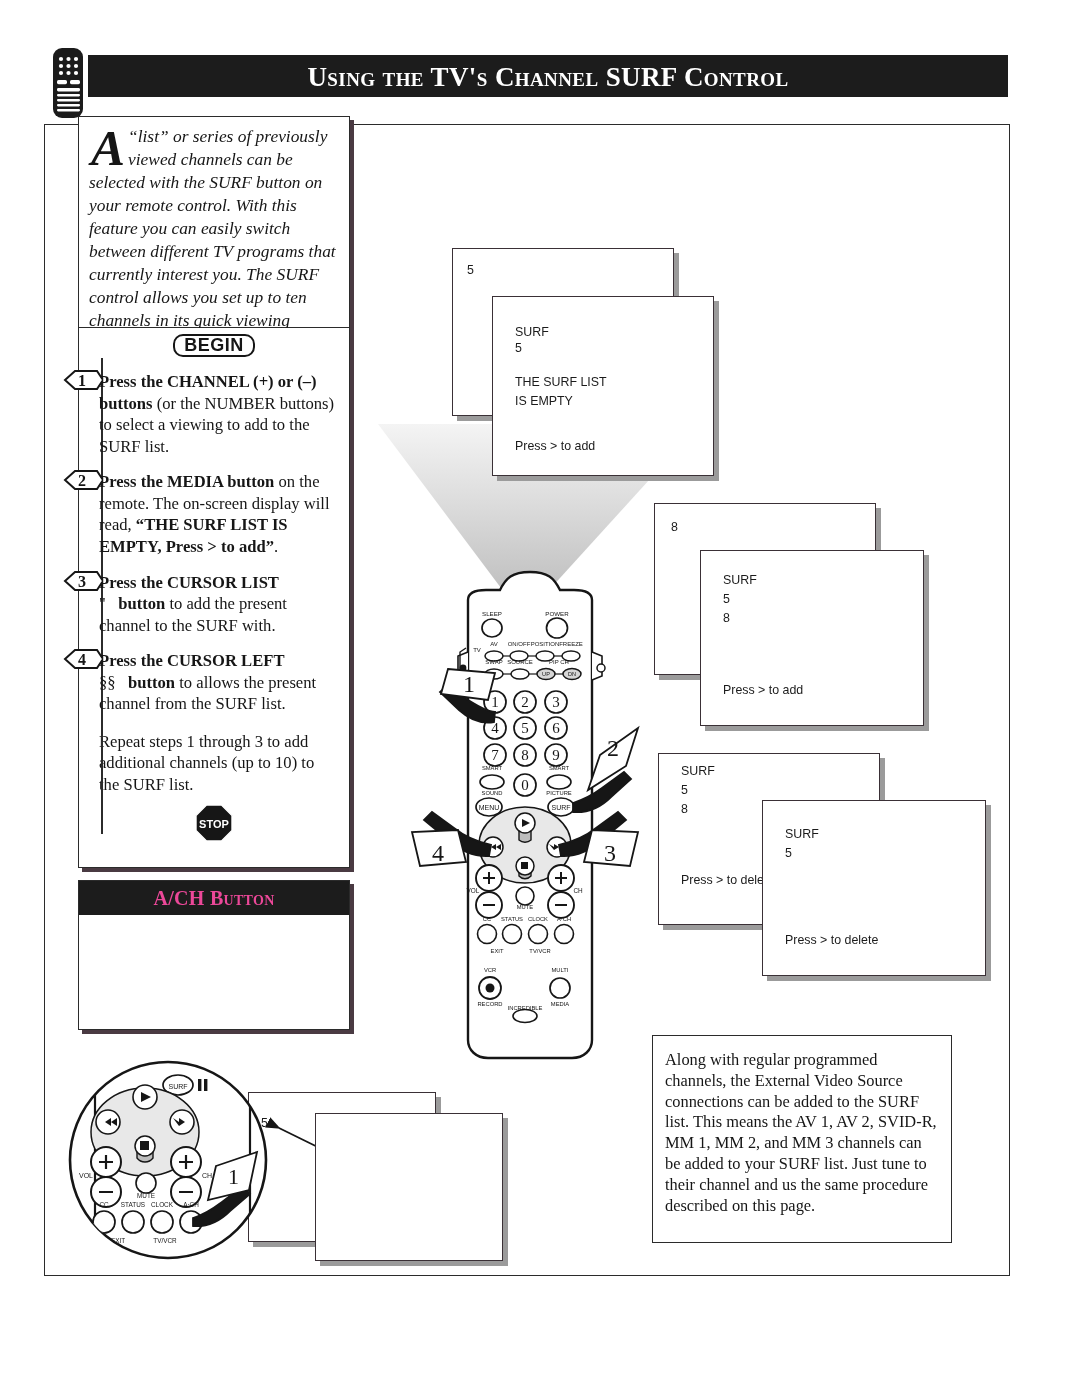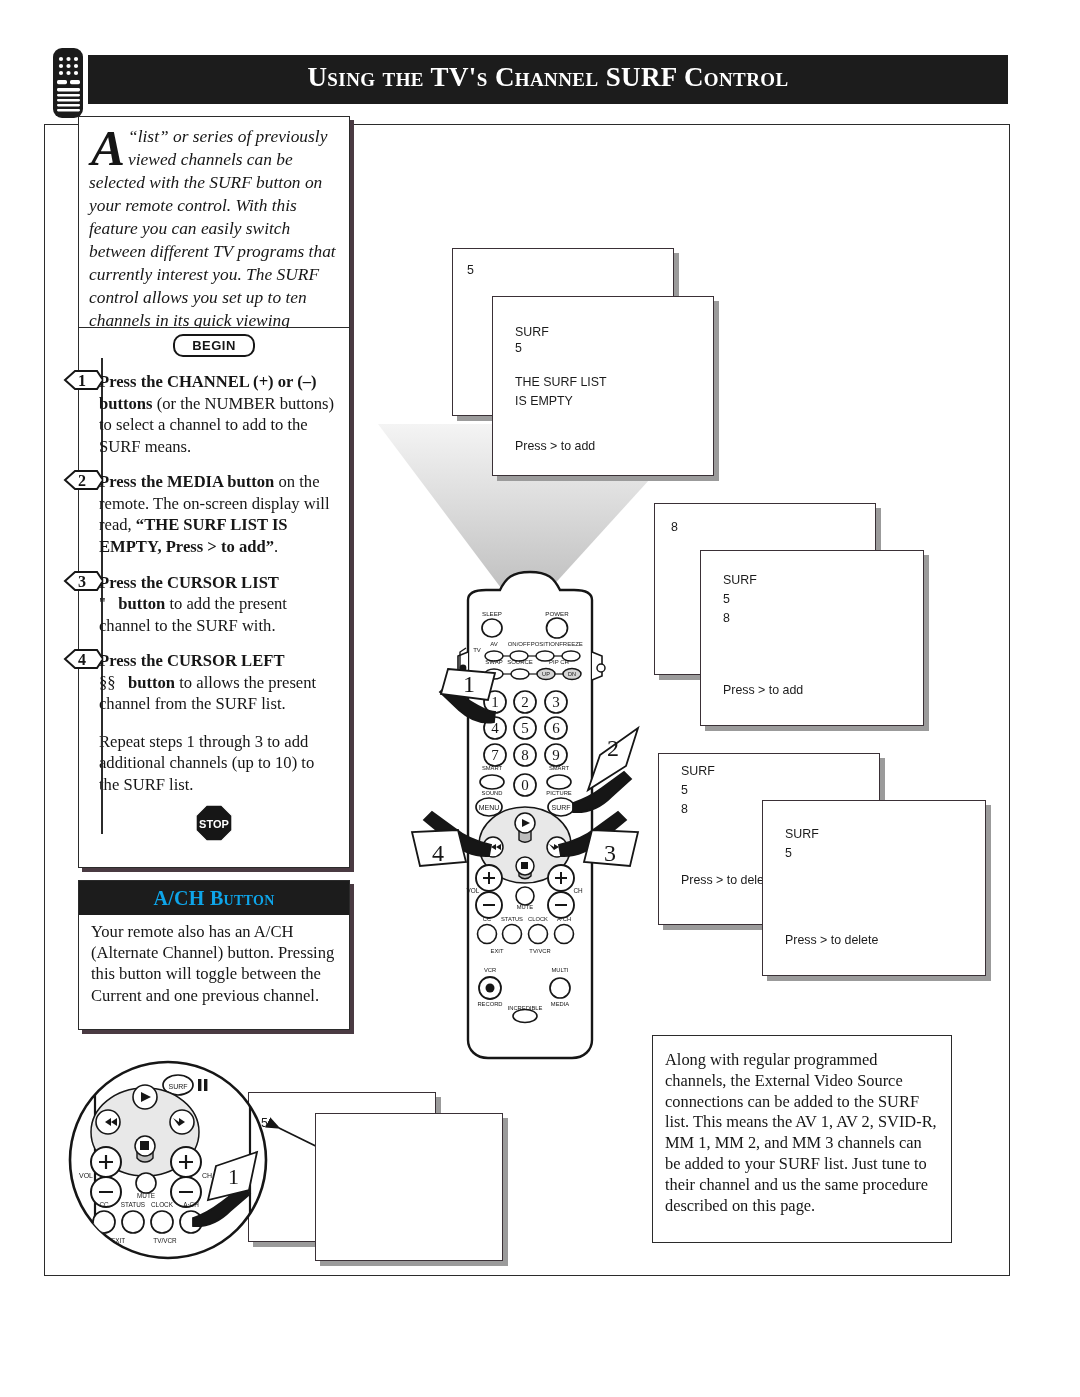--- a/index.html
+++ b/index.html
@@ -2,21 +2,21 @@
 <html><head>
 <meta charset="utf-8">
 <style>
   html,body{margin:0;padding:0;background:#ffffff;}
   body{width:1080px;height:1397px;position:relative;overflow:hidden;
        font-family:"Liberation Serif", serif;color:#161616;}
 
   .abs{position:absolute;}
 
   
-  #header-banner{left:88px;top:55px;width:920px;height:49px;background:#1c1c1c;}
+  #header-banner{left:88px;top:55px;width:920px;height:42px;background:#1c1c1c;}
   #page-title{position:absolute;left:0;top:0;width:920px;height:45px;
      display:flex;align-items:center;justify-content:center;
      color:#ffffff;font-family:"Liberation Serif",serif;font-weight:bold;
      font-size:27px;letter-spacing:.4px;font-variant:small-caps;}
 
   #remote-corner-icon{left:50px;top:47px;width:38px;height:72px;}
 
   
   #page-frame{left:44px;top:124px;width:966px;height:1152px;
      border:1.5px solid #2b2b2b;box-sizing:border-box;}
@@ -31,39 +31,39 @@
      padding:2px 3px 0 2px;font-style:italic;font-weight:bold;}
 
   
   #steps-card{left:78px;top:328px;width:272px;height:540px;
      background:#fff;border:1.6px solid #2b2b2b;box-sizing:border-box;
      border-top:none;box-shadow:4px 4px 0 #4a3a42;}
   #begin-badge{margin:6px auto 14px auto;width:78px;height:19px;
      border:2px solid #161616;border-radius:10px;
      display:flex;align-items:center;justify-content:center;
      font-family:"Liberation Sans",sans-serif;font-weight:bold;
-     font-size:13px;letter-spacing:.5px;}
+     font-size:18px;letter-spacing:.5px;}
   .step-rail{position:absolute;left:22px;top:30px;width:2px;height:476px;
      background:#2b2b2b;}
   .step{position:relative;margin:0 0 0 0;padding:0 12px 0 20px;
      font-size:16.6px;line-height:1.30;}
   .step .num{position:absolute;left:-16px;top:-2px;width:40px;height:22px;}
   .step b{font-weight:bold;text-align:center;}
   #step1{margin-top:4px;}
   #step2{margin-top:14px;}
   #step3{margin-top:14px;}
   #step4{margin-top:14px;}
   #repeat-note{padding:0 12px 0 20px;margin-top:16px;font-size:16.6px;line-height:1.30;}
   #stop-sign{margin:8px auto 0 auto;width:38px;height:38px;}
 
   
   #ach-card{left:78px;top:880px;width:272px;height:150px;
      background:#fff;border:1.6px solid #2b2b2b;box-sizing:border-box;
      box-shadow:4px 4px 0 #4a3a42;}
-  #ach-head{background:#1c1c1c;color:#0ea5e9;height:34px;
+  #ach-head{background:#1c1c1c;color:#ec4899;height:34px;
      display:flex;align-items:center;justify-content:center;
      font-weight:bold;font-size:20px;font-variant:small-caps;letter-spacing:.3px;}
   #ach-body{padding:6px 10px 0 12px;font-size:16.6px;line-height:1.28;}
 
   
   .tv{position:absolute;background:#ffffff;border:1.7px solid #3a3036;
       box-sizing:border-box;box-shadow:5px 5px 0 #9b9b9b;}
   .osd{font-family:"Liberation Sans",sans-serif;font-size:12.4px;
        line-height:1.55;color:#1b1b1b;white-space:pre;}
 
@@ -147,21 +147,21 @@
 
   <div id="begin-badge">BEGIN</div>
 
   <div class="step" id="step1">
     <span class="num">
       <svg viewBox="0 0 40 22" width="40" height="22">
         <path d="M2 11 L12 2 L34 2 L40 11 L34 20 L12 20 Z" fill="#ffffff" stroke="#161616" stroke-width="2"></path>
         <text x="15" y="17" font-family="Liberation Serif, serif" font-size="16" font-weight="bold" fill="#161616">1</text>
       </svg>
     </span>
-    <b>Press the CHANNEL (+) or (–) buttons</b><span> (or the NUMBER buttons) to select a channel to add to the SURF means.</span>
+    <b>Press the CHANNEL (+) or (–) buttons</b><span> (or the NUMBER buttons) to select a viewing to add to the SURF list.</span>
   </div>
 
   <div class="step" id="step2">
     <span class="num">
       <svg viewBox="0 0 40 22" width="40" height="22">
         <path d="M2 11 L12 2 L34 2 L40 11 L34 20 L12 20 Z" fill="#ffffff" stroke="#161616" stroke-width="2"></path>
         <text x="15" y="17" font-family="Liberation Serif, serif" font-size="16" font-weight="bold" fill="#161616">2</text>
       </svg>
     </span>
     <b>Press the MEDIA button</b><span> on the remote. The on-screen display will read, </span><b>“THE SURF LIST IS EMPTY, Press &gt; to add”</b><span>.</span>
@@ -192,21 +192,20 @@
   <div id="stop-sign">
     <svg viewBox="0 0 38 38" width="38" height="38">
       <polygon points="11.5,1 26.5,1 37,11.5 37,26.5 26.5,37 11.5,37 1,26.5 1,11.5" fill="#161616" stroke="#ffffff" stroke-width="1.4"></polygon>
       <text x="19" y="24" text-anchor="middle" font-family="Liberation Sans, sans-serif" font-size="11" font-weight="bold" fill="#ffffff">STOP</text>
     </svg>
   </div>
 </div>
 
 <div class="abs" id="ach-card">
   <div id="ach-head">A/CH Button</div>
-  <div id="ach-body">Your remote also has an A/CH (Alternate Channel) button. Pressing this button will toggle between the Current and one previous channel.</div>
 </div>
 
 <svg class="svg-layer">
   <defs>
     <linearGradient id="beamgrad" x1="0" y1="1" x2="0" y2="0">
       <stop offset="0%" stop-color="#bdbdbd" stop-opacity="1"></stop>
       <stop offset="55%" stop-color="#dcdcdc" stop-opacity="1"></stop>
       <stop offset="100%" stop-color="#f4f4f4" stop-opacity="1"></stop>
     </linearGradient>
   </defs>

